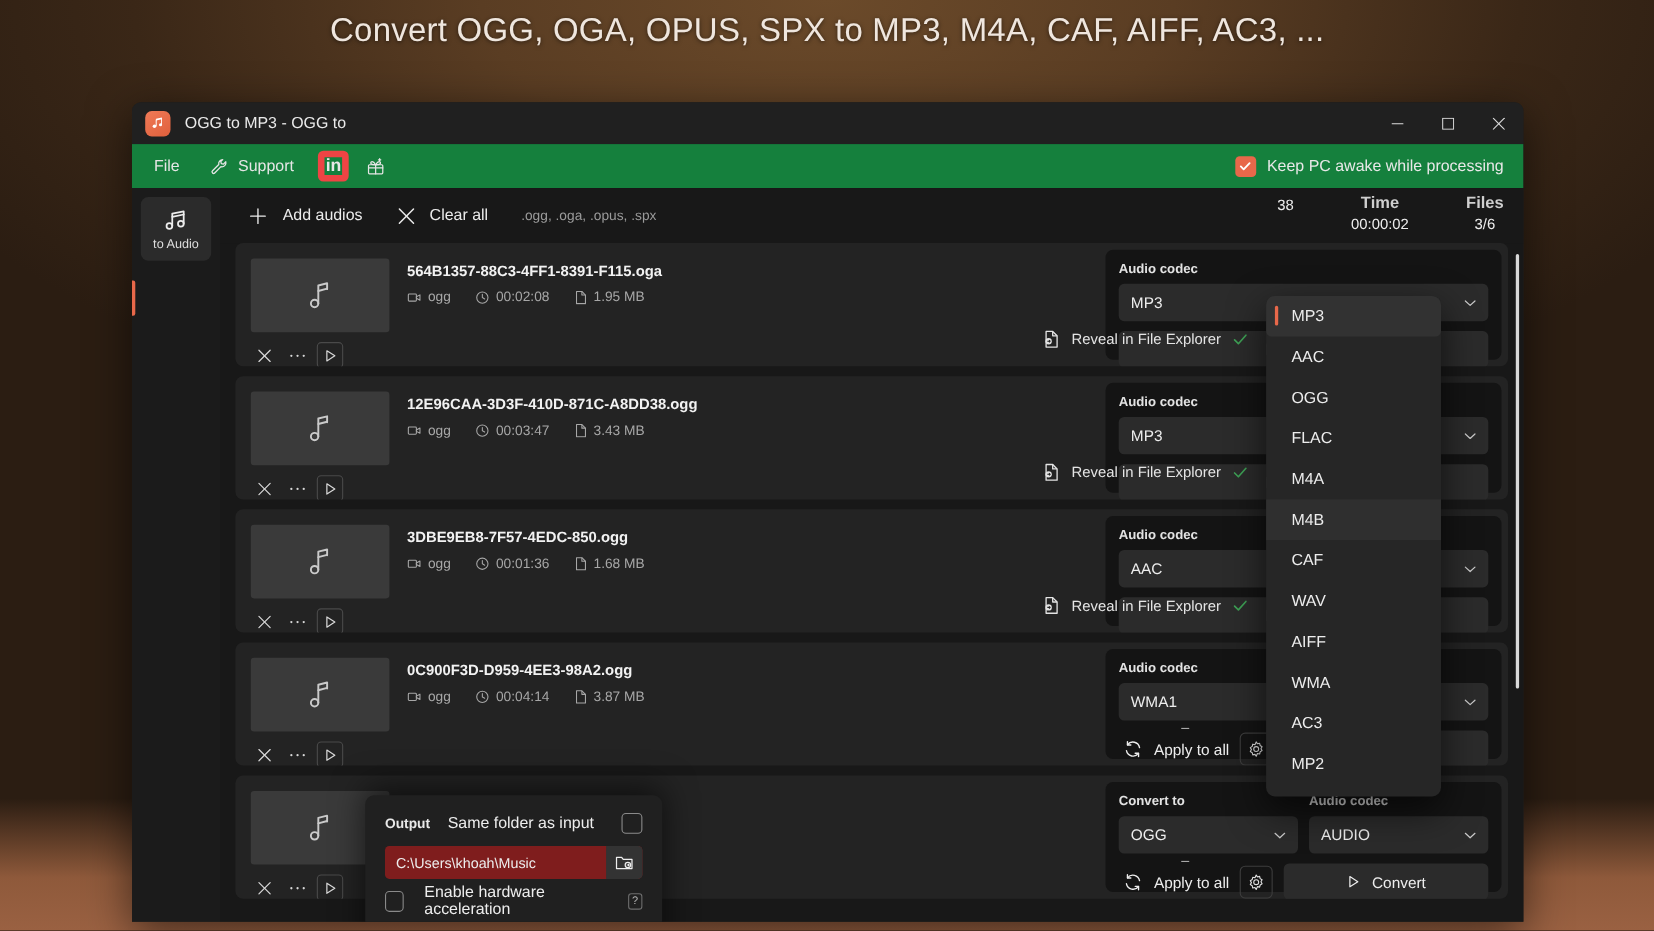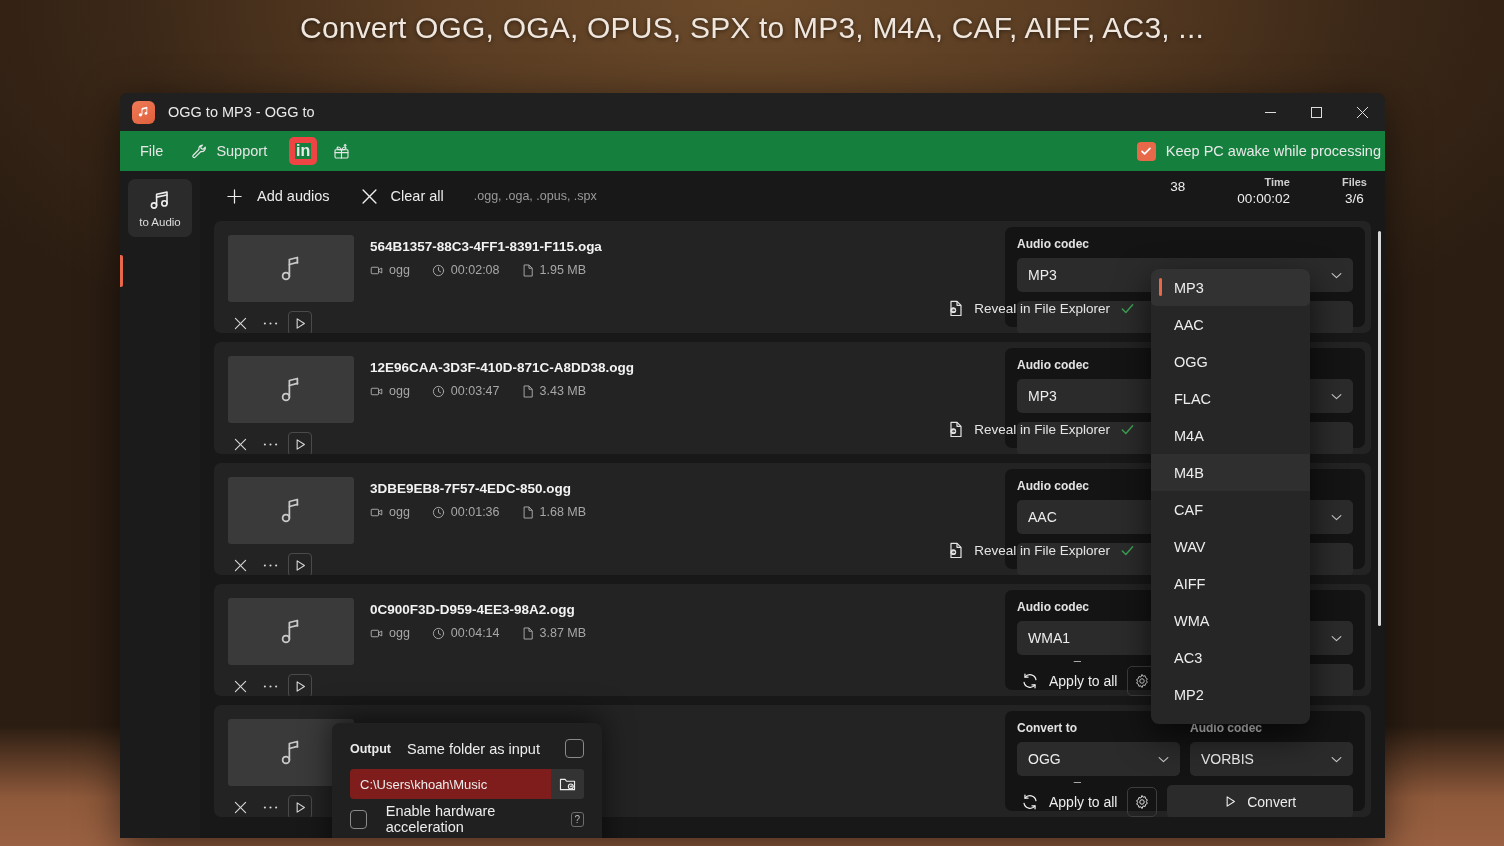--- a/index.html
+++ b/index.html
@@ -55,21 +55,21 @@
 
   
   #menubar { height: 40px; display: flex; align-items: center; padding-left: 6px; background:#15803d; }
   .menu-item { display:flex; align-items:center; gap:8px; height:30px; padding:0 14px;
                font-size:14.5px; color:#e6e6e6; border-radius:5px; }
   .icon-btn { width:28px; height:28px; border:6px solid #ef4444; border-radius:5px;
               display:flex; align-items:center; justify-content:center; margin-left:8px;
               font-size:16px; color:#e8e8e8; font-weight:700; }
   .gift-btn { width:28px; height:28px; display:flex; align-items:center; justify-content:center;
               margin-left:10px; color:#e8e8e8; }
-  #keepawake { margin-left:auto; display:flex; align-items:center; gap:10px; padding-right:4px; font-size:14.5px; }
+  #keepawake { margin-left:auto; display:flex; align-items:center; gap:10px; padding-right:18px; font-size:14.5px; }
   .cb-on { width:19px; height:19px; border-radius:4px; background:#e8684a;
            display:flex; align-items:center; justify-content:center; color:#fff; font-size:12px; }
 
   
   #wbody { display:flex; height: calc(745px - 78px); }
   #sidebar { width: 80px; background:#1b1b1b; padding-top:8px; position:relative; }
   #sidebar::before{ content:""; position:absolute; left:0; top:84px; width:3px; height:32px;
                     background:#e8684a; border-radius:0 2px 2px 0; }
   .side-item { margin: 0 8px; height:58px; border-radius:7px; background:#2b2b2b;
                display:flex; flex-direction:column; align-items:center; justify-content:center; gap:4px; }
@@ -78,21 +78,21 @@
   #content { flex:1; background:#181818; position:relative; overflow:hidden; }
 
   
   #toolbar { height:50px; display:flex; align-items:center; padding-left:12px; gap:4px; background:#181818;}
   .tool-btn { display:flex; align-items:center; gap:14px; padding:7px 14px; border-radius:6px;
               font-size:14.5px; color:#ececec; }
   .fmt-hint { font-size:12.5px; color:#9a9a9a; margin-left:12px; }
 
   
   #stats { position:absolute; right:18px; top:5px; display:flex; gap:52px; text-align:center; }
-  .stat .k { font-size:11px; color:#cfcfcf; font-weight:700;text-align:right; }
+  .stat .k { font-size:15px; color:#cfcfcf; font-weight:700; }
   .stat .v { font-size:13.5px; color:#ededed; margin-top:3px; }
 
   
   #list { position:absolute; left:0; right:0; top:50px; bottom:0; overflow:hidden; padding:0 14px 0 14px; }
   .row { display:flex; background:#232323; border-radius:7px; margin-bottom:9px; height:112px;
          position:relative; overflow:hidden; }
   .row .left { padding:14px 0 0 14px; width:144px; }
   .thumb { width:126px; height:67px; background:#3a3a3a; border-radius:3px;
            display:flex; align-items:center; justify-content:center; color:#c9c9c9; font-size:30px; }
   .rowacts { display:flex; align-items:center; gap:6px; margin-top:9px; }
@@ -802,21 +802,21 @@
                     <span class="chev">
                       <svg width="11" height="7" viewBox="0 0 12 8" fill="none" stroke="#c9c9c9" stroke-width="1.3" stroke-linecap="round" stroke-linejoin="round">
                         <path d="M1 1.8 6 6.4 11 1.8"></path>
                       </svg>
                     </span>
                   </div>
                 </div>
                 <div class="rp-col">
                   <div class="rp-lbl">Audio codec</div>
                   <div class="sel">
-                    <span>VORBIS</span>
+                    <span>AUDIO</span>
                     <span class="chev">
                       <svg width="11" height="7" viewBox="0 0 12 8" fill="none" stroke="#c9c9c9" stroke-width="1.3" stroke-linecap="round" stroke-linejoin="round">
                         <path d="M1 1.8 6 6.4 11 1.8"></path>
                       </svg>
                     </span>
                   </div>
                 </div>
               </div>
               <div class="rp-row2">
                 <span class="applyall">

